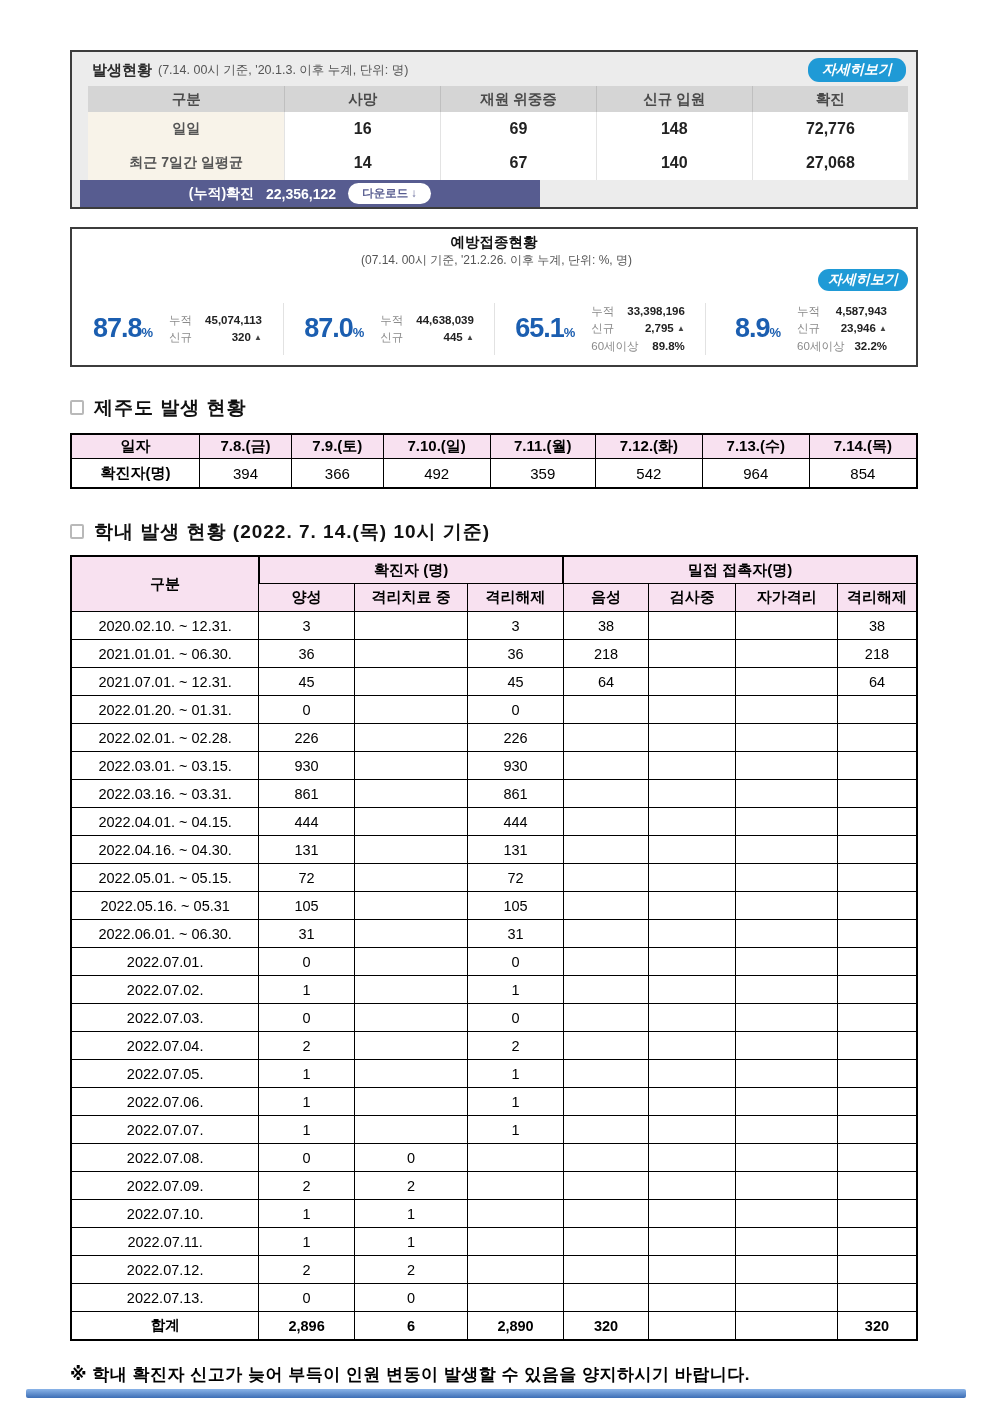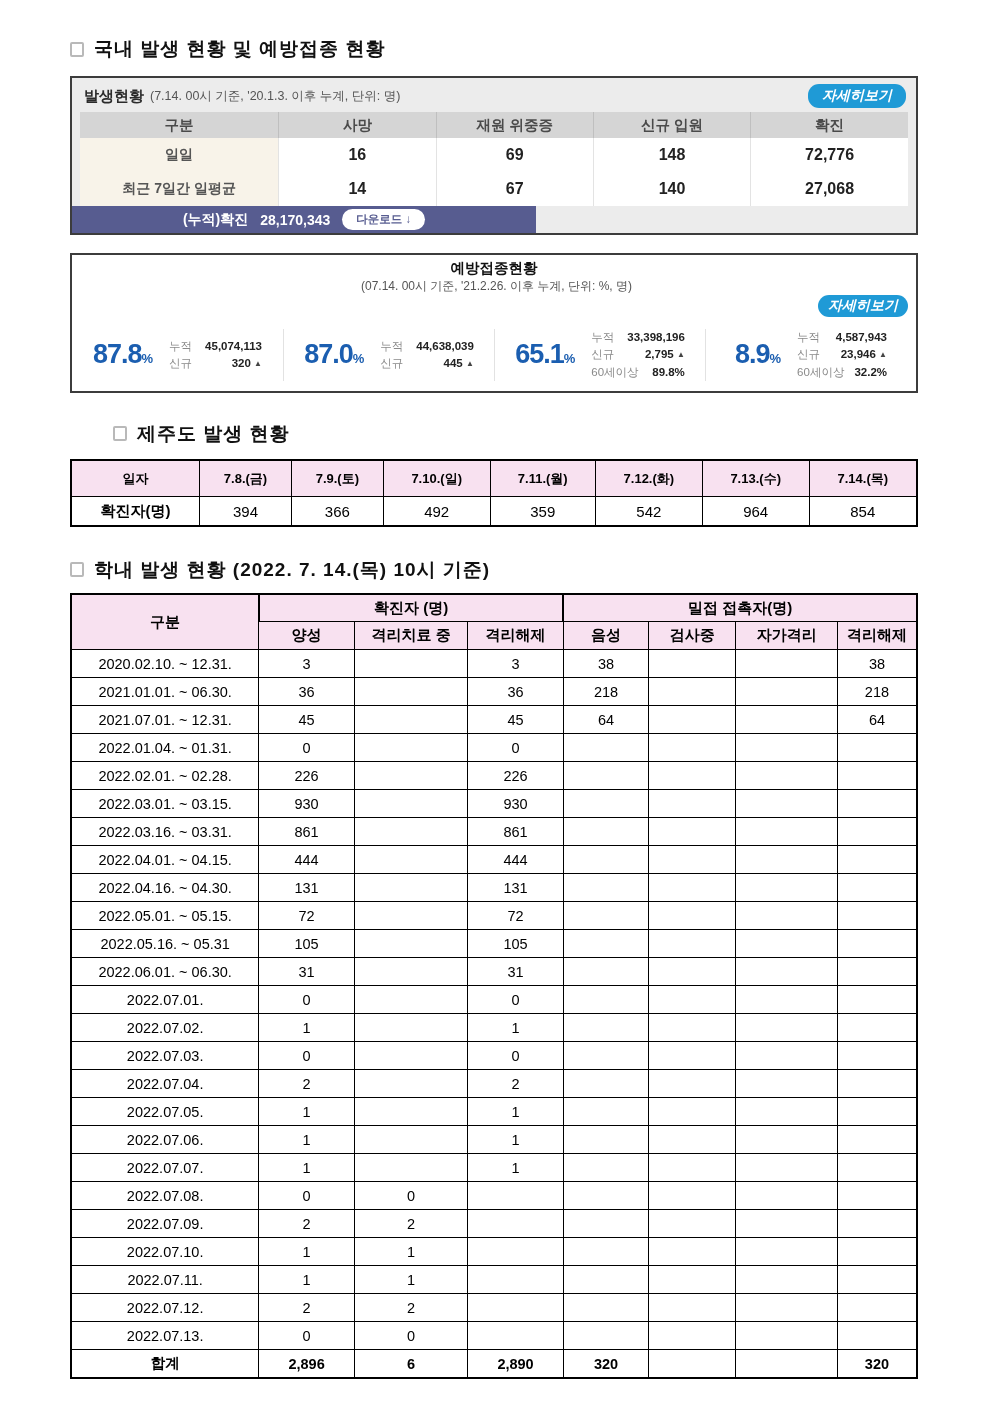--- a/index.html
+++ b/index.html
@@ -5,21 +5,21 @@
   * { box-sizing: border-box; margin: 0; padding: 0; }
   html,body { width: 992px; background: #fff; font-family: "Liberation Sans","DejaVu Sans",sans-serif; color:#000; }
   body { position: relative; min-height: 1403px; }
   .content { width: 848px; margin: 0 auto 0 70px; padding-top: 36px; }
 
   
   .sec-title { display:flex; align-items:center; gap:10px; font-size:19px; font-weight:bold; letter-spacing:1px; color:#111; }
   .checkbox { display:inline-block; width:14px; height:15px; border:2px solid #b9b9b9; border-radius:2px; background:#fff; flex:0 0 auto; }
 
   
-  .outbreak-box { margin-top:14px; border:2px solid #3c3c3c; background:#ececec; }
+  .outbreak-box { margin-top:14px; border:2px solid #3c3c3c; background:#ececec;padding-left:8px; }
   .ob-titlebar { display:flex; align-items:center; padding:6px 10px 4px 12px; }
   .ob-title { font-size:15px; font-weight:bold; color:#2b2b2b; }
   .ob-subtitle { font-size:12.5px; color:#555; margin-left:6px; }
   .pill-btn { margin-left:auto; background:#1f9ad6; color:#fff; font-size:14px; font-weight:bold;
               border:none; border-radius:11px; padding:3px 14px; cursor:pointer;font-style:italic; }
   .ob-table { width:calc(100% - 16px); margin:0 8px; border-collapse:collapse; background:#fff; }
   .ob-table th { background:#d5d5d5; color:#4a4a4a; font-size:14.5px; font-weight:bold; height:26px; border-left:1px solid #bfbfbf; }
   .ob-table th:first-child { border-left:none; }
   .ob-table td { text-align:center; font-size:16px; font-weight:bold; color:#222; height:34px; border-left:1px solid #e3e3e3; }
   .ob-table td:first-child { background:#f8f3e9; color:#555; font-size:14px; border-left:none; line-height:1.1; }
@@ -44,21 +44,21 @@
   .vax-pct { font-size:27px; font-weight:bold; color:#1b5eb0; letter-spacing:-1px; }
   .vax-pct .unit { font-size:13px; font-weight:bold; letter-spacing:0; }
   .vax-mini { font-size:11.5px; }
   .vax-mini .mrow { display:flex; gap:10px; line-height:1.5; }
   .vax-mini .mlabel { color:#8a8a8a; min-width:26px; }
   .vax-mini .mvalue { color:#222; font-weight:bold; margin-left:auto; white-space:nowrap; }
   .arrow { font-size:8px; vertical-align:1px; color:#444; }
 
   
   .jeju-table { width:100%; border-collapse:collapse; margin-top:12px; border:2px solid #000; }
-  .jeju-table th { background:#f8e1f0; font-size:13px; font-weight:bold; height:37px; border:1px solid #000; }
+  .jeju-table th { background:#f8e1f0; font-size:15px; font-weight:bold; height:25px; border:1px solid #000; }
   .jeju-table td { background:#fff; text-align:center; font-size:15px; height:29px; border:1px solid #000; }
   .jeju-table td:first-child { font-weight:bold; }
 
   
   .school-table { width:100%; border-collapse:collapse; margin-top:10px; border:2px solid #000; table-layout:fixed; }
   .school-table th { background:#f8e1f0; font-size:15px; font-weight:bold; border:1px solid #000; height:28px; }
   .school-table td { background:#fff; text-align:center; font-size:14.5px; border:1px solid #000; height:28px; }
   .school-table .grp-l { border-left:2px solid #000; }
   .school-table tr.total td { font-weight:bold; }
 
@@ -67,24 +67,20 @@
 
   
   .page-bottom-bar { position:absolute; bottom:5px; left:26px; right:26px; height:9px;
                      background:linear-gradient(#8ab4e8,#3d6eb5); border-radius:2px; }
 </style>
 </head>
 <body>
 
 <div class="content">
 
-  <div class="sec-title">
-    <span class="checkbox"></span>
-    <span>국내 발생 현황 및 예방접종 현황</span>
-  </div>
 
   <div class="outbreak-box">
     <div class="ob-titlebar">
       <span class="ob-title">발생현황</span>
       <span class="ob-subtitle">(7.14. 00시 기준, '20.1.3. 이후 누계, 단위: 명)</span>
       <button class="pill-btn">자세히보기</button>
     </div>
     <table class="ob-table">
       <colgroup>
           <col style="width:24%">
@@ -115,21 +111,21 @@
             <td>14</td>
             <td>67</td>
             <td>140</td>
             <td>27,068</td>
           </tr>
       </tbody>
     </table>
     <div class="ob-footer">
       <div class="seg seg-confirm">
         <span>(누적)확진</span>
-        <span>28,170,343</span>
+        <span>22,356,122</span>
         <button class="download-btn">다운로드 ↓</button>
       </div>
     </div>
   </div>
 
   <div class="vax-box">
     <div class="vax-titlebar">
       <span class="vax-title">예방접종현황</span>
       <span class="vax-subtitle">(07.14. 00시 기준, '21.2.26. 이후 누계, 단위: %, 명)</span>
       <button class="pill-btn" style="padding:2px 10px;">자세히보기</button>
@@ -199,21 +195,21 @@
               </div>
             <div class="mrow">
                 <span class="mlabel">60세이상</span>
                 <span class="mvalue"><span>32.2%</span> <span class="arrow"></span></span>
               </div>
           </div>
         </div>
     </div>
   </div>
 
-  <div class="sec-title" style="margin-top:28px;margin-left:43px;">
+  <div class="sec-title" style="margin-top:28px;">
     <span class="checkbox"></span>
     <span>제주도 발생 현황</span>
   </div>
 
   <table class="jeju-table">
     <colgroup>
         <col style="width:15.2%">
         <col>
         <col>
         <col>
@@ -305,21 +301,21 @@
           <td>2021.07.01.  ~  12.31.</td>
           <td>45</td>
           <td></td>
           <td>45</td>
           <td>64</td>
           <td></td>
           <td></td>
           <td>64</td>
         </tr>
         <tr>
-          <td>2022.01.04.  ~  01.31.</td>
+          <td>2022.01.20.  ~  01.31.</td>
           <td>0</td>
           <td></td>
           <td>0</td>
           <td></td>
           <td></td>
           <td></td>
           <td></td>
         </tr>
         <tr>
           <td>2022.02.01.  ~  02.28.</td>

